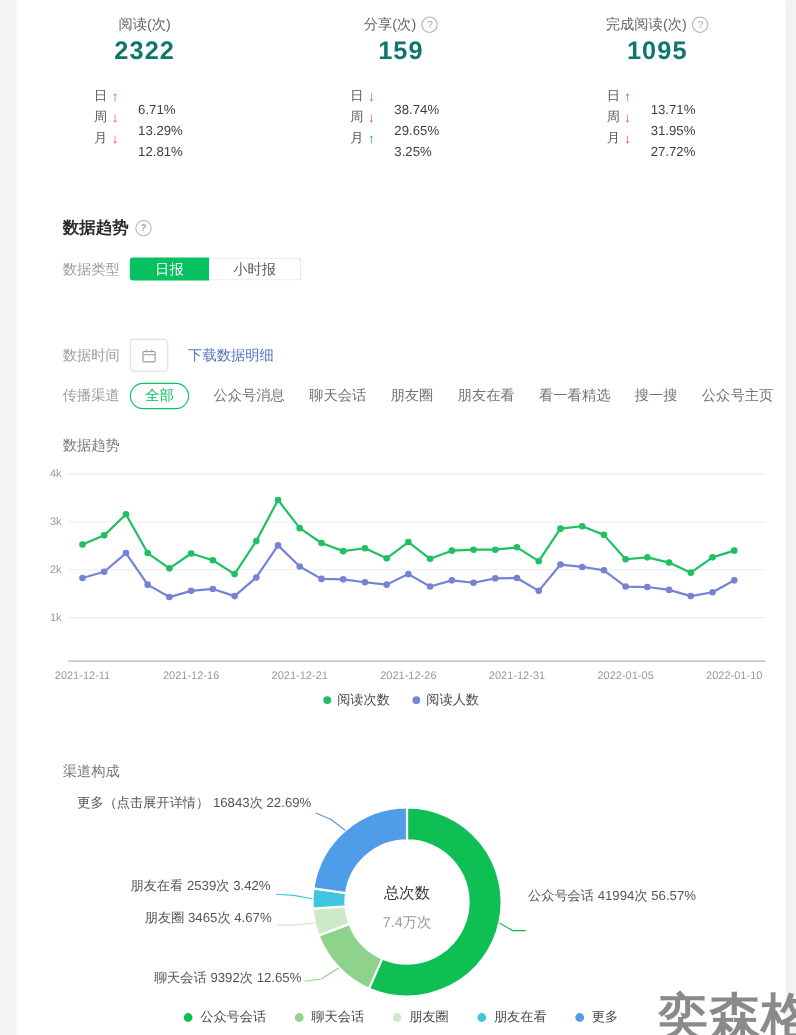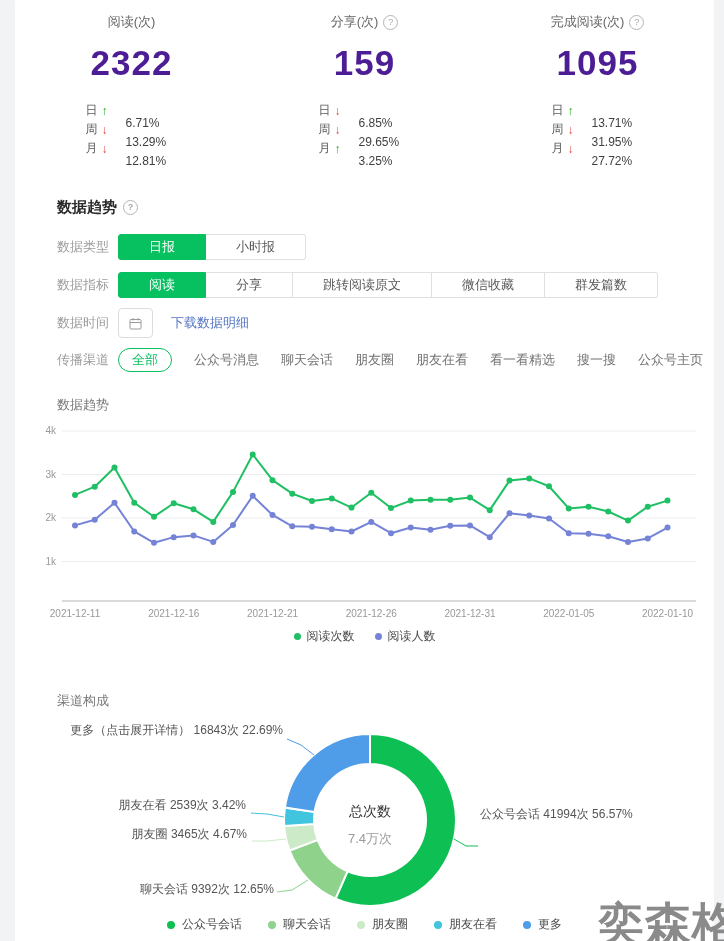--- a/index.html
+++ b/index.html
@@ -6,38 +6,38 @@
   body{font-family:"Liberation Sans","DejaVu Sans",sans-serif;}
   .page{position:relative;width:724px;height:941px;background:#f1f3f5;overflow:hidden;}
   .card{position:absolute;left:15px;width:699px;background:#ffffff;border-radius:2px;}
   .stats-card{top:0;height:180px;display:flex;}
   .main-card{top:178px;height:800px;}
 
   
   .stat{flex:1;text-align:center;padding-top:13px;}
   .stat-title-row{display:flex;justify-content:center;align-items:center;gap:5px;font-size:13px;color:#666;}
   .help-icon{display:inline-flex;align-items:center;justify-content:center;width:13px;height:13px;border:1px solid #b5b5b5;border-radius:50%;color:#a8a8a8;font-size:9px;line-height:1;cursor:pointer;}
-  .stat-value{font-size:35px;font-weight:600;color:#4c1d95;letter-spacing:1px;margin-top:12px;}
+  .stat-value{font-size:23px;font-weight:600;color:#0f766e;letter-spacing:1px;margin-top:2px;}
   .stat-rows{margin-top:8px;}
   .stat-row{display:grid;grid-template-columns:16px 24px 52px;justify-content:center;align-items:center;height:19px;font-size:12px;}
   .stat-row .lbl{color:#595959;text-align:left;}
   .arrow{font-weight:bold;font-size:12px;text-align:left;}
   .arrow.up{color:#1aad19;}
   .arrow.down{color:#e64340;}
   .stat-row .pct{color:#3f3f3f;text-align:left;margin-top:25px;}
 
   
   .section-title{position:absolute;left:42px;top:20px;font-size:15px;font-weight:700;color:#2b2b2b;display:flex;align-items:center;gap:6px;}
   .sub-title{position:absolute;left:42px;font-size:13px;color:#777;}
 
   
   .f-row{position:absolute;left:42px;display:flex;align-items:center;}
   .f-label{width:61px;flex:none;font-size:13px;color:#9c9c9c;}
   .seg{display:flex;}
-  .seg-btn{height:26px;min-width:64px;padding:0 30px;box-sizing:border-box;background:#fff;border:1px solid #e0e0e0;border-left-width:0;font-size:13px;color:#595959;display:flex;align-items:center;justify-content:center;cursor:pointer;white-space:nowrap;}
+  .seg-btn{height:21px;min-width:64px;padding:0 22px;box-sizing:border-box;background:#fff;border:1px solid #e0e0e0;border-left-width:0;font-size:13px;color:#595959;display:flex;align-items:center;justify-content:center;cursor:pointer;white-space:nowrap;}
   .seg-btn:first-child{border-left-width:1px;border-radius:3px 0 0 3px;}
   .seg-btn:last-child{border-radius:0 3px 3px 0;}
   .seg-btn.active{background:#07c160;border-color:#07c160;color:#fff;}
   .date-box{display:flex;align-items:center;gap:26px;height:28px;border:1px solid #dcdcdc;border-radius:4px;padding:0 10px;font-size:13px;color:#333;cursor:pointer;}
   .link{margin-left:18px;font-size:13px;color:#5273c4;cursor:pointer;}
   .chan{display:flex;align-items:center;gap:22px;}
   .chan-item{font-size:13px;color:#737373;cursor:pointer;white-space:nowrap;}
   .chan-item.active{color:#07c160;border:1px solid #07c160;border-radius:999px;padding:2px 13px;}
 
   
@@ -93,21 +93,21 @@
     <div class="stat">
       <div class="stat-title-row">
         <span>分享(次)</span>
         <span class="help-icon">?</span>
       </div>
       <div class="stat-value">159</div>
       <div class="stat-rows">
         <div class="stat-row">
           <span class="lbl">日</span>
           <span class="arrow down">↓</span>
-          <span class="pct">6.85%</span>
+          <span class="pct">38.74%</span>
         </div>
         <div class="stat-row">
           <span class="lbl">周</span>
           <span class="arrow down">↓</span>
           <span class="pct">29.65%</span>
         </div>
         <div class="stat-row">
           <span class="lbl">月</span>
           <span class="arrow up">↑</span>
           <span class="pct">3.25%</span>
@@ -149,30 +149,20 @@
     </div>
 
     <div class="f-row" style="top:56px;">
       <span class="f-label">数据类型</span>
       <div class="seg">
         <button class="seg-btn active">日报</button>
         <button class="seg-btn">小时报</button>
       </div>
     </div>
 
-    <div class="f-row" style="top:94px;">
-      <span class="f-label">数据指标</span>
-      <div class="seg">
-        <button class="seg-btn active">阅读</button>
-        <button class="seg-btn">分享</button>
-        <button class="seg-btn">跳转阅读原文</button>
-        <button class="seg-btn">微信收藏</button>
-        <button class="seg-btn">群发篇数</button>
-      </div>
-    </div>
 
     <div class="f-row" style="top:130px;">
       <span class="f-label">数据时间</span>
       <div class="date-box">
         <svg width="13" height="13" viewBox="0 0 13 13">
           <rect x="1" y="2.5" width="11" height="9.5" rx="1" fill="none" stroke="#9a9a9a" stroke-width="1"></rect>
           <line x1="1" y1="5.5" x2="12" y2="5.5" stroke="#9a9a9a" stroke-width="1"></line>
           <line x1="4" y1="1" x2="4" y2="3.5" stroke="#9a9a9a" stroke-width="1"></line>
           <line x1="9" y1="1" x2="9" y2="3.5" stroke="#9a9a9a" stroke-width="1"></line>
         </svg>

